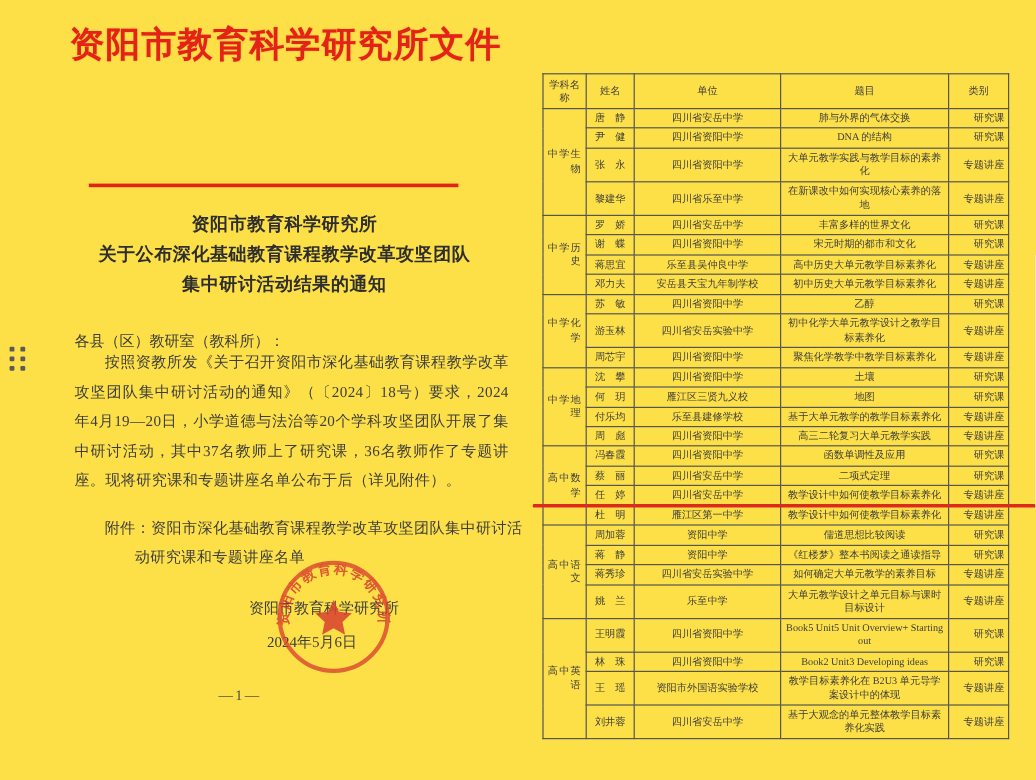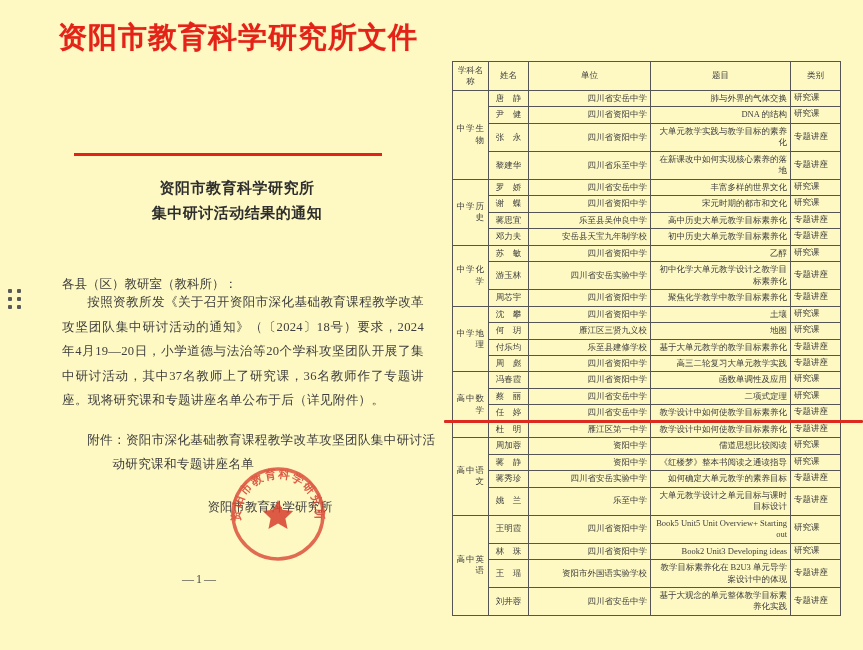--- a/index.html
+++ b/index.html
@@ -1,17 +1,17 @@
 <!DOCTYPE html>
 <html><head>
 <meta charset="utf-8">
 <style>
   html,body{margin:0;padding:0;background:#f6f6f4;}
   .canvas{
-    position:relative;width:863px;height:650px;background:#fef9c3;
+    position:relative;width:863px;height:650px;background:#fde047;
     font-family:"Liberation Serif","DejaVu Serif",serif;color:#3b3b3b;
     overflow:hidden;margin:0 auto;
   }
   
   .doc-page{position:absolute;left:0;top:0;width:440px;height:650px;}
   .doc-header{
     position:absolute;left:58px;top:18px;width:350px;text-align:center;
     font-size:29px;font-weight:bold;color:#e42318;letter-spacing:1px;
     text-shadow:0 0 1px rgba(228,35,24,.45);white-space:nowrap;
   }
@@ -49,40 +49,42 @@
   }
   table.results th,table.results td{
     border:1px solid #555;padding:2px 3px;vertical-align:middle;line-height:1.35;
     font-weight:normal;overflow:hidden;
   }
   col.c-subject{width:36px;}col.c-name{width:40px;}col.c-unit{width:122px;}
   col.c-topic{width:140px;}col.c-cat{width:50px;}
   th{ text-align:center;height:24px;}
   td.subject-cell{text-align:right;letter-spacing:1px;}
   td.name-cell{text-align:center;padding-left:2px;}
-  td.unit-cell,td.topic-cell{text-align:right;}
-  td.category-cell{text-align:left;font-family:Liberation Mono, monospace;}
+  td.unit-cell,td.topic-cell{text-align:center;}
+  td.category-cell{text-align:right;}
   .table-red-line{position:absolute;left:444px;top:420px;width:419px;height:2.5px;background:#dd2a1f;border-radius:1px;}
 </style>
 </head>
 <body>
 
 <div class="canvas">
 
   <div class="doc-page">
     <div class="doc-header">资阳市教育科学研究所文件</div>
     <div class="red-rule"></div>
     <div class="doc-title">
       <div>资阳市教育科学研究所</div>
+      <div>关于公布深化基础教育课程教学改革攻坚团队</div>
       <div>集中研讨活动结果的通知</div>
     </div>
     <div class="salutation">各县（区）教研室（教科所）：</div>
     <div class="doc-body">按照资教所发《关于召开资阳市深化基础教育课程教学改革攻坚团队集中研讨活动的通知》（〔2024〕18号）要求，2024年4月19—20日，小学道德与法治等20个学科攻坚团队开展了集中研讨活动，其中37名教师上了研究课，36名教师作了专题讲座。现将研究课和专题讲座名单公布于后（详见附件）。</div>
     <div class="doc-attachment">附件：资阳市深化基础教育课程教学改革攻坚团队集中研讨活动研究课和专题讲座名单</div>
     <div class="signer">资阳市教育科学研究所</div>
+    <div class="sign-date">2024年5月6日</div>
 
     <svg class="stamp" viewBox="0 0 100 100">
       <circle cx="50" cy="50" r="45" fill="none" stroke="#d8402f" stroke-width="3.5" opacity="0.9"></circle>
       <path id="stampArc" d="M 14,64 A 38,38 0 1 1 86,64" fill="none"></path>
       <text font-size="11.5" fill="#d8402f" letter-spacing="1.5" font-weight="bold">
         <textPath href="#stampArc" startOffset="50%" text-anchor="middle">资阳市教育科学研究所</textPath>
       </text>
       <path fill="#d8402f" d="M50 36 L54.5 45.8 65.2 47 57.4 54.4 59.6 65 50 59.6 40.4 65 42.6 54.4 34.8 47 45.5 45.8 Z"></path>
     </svg>
 

